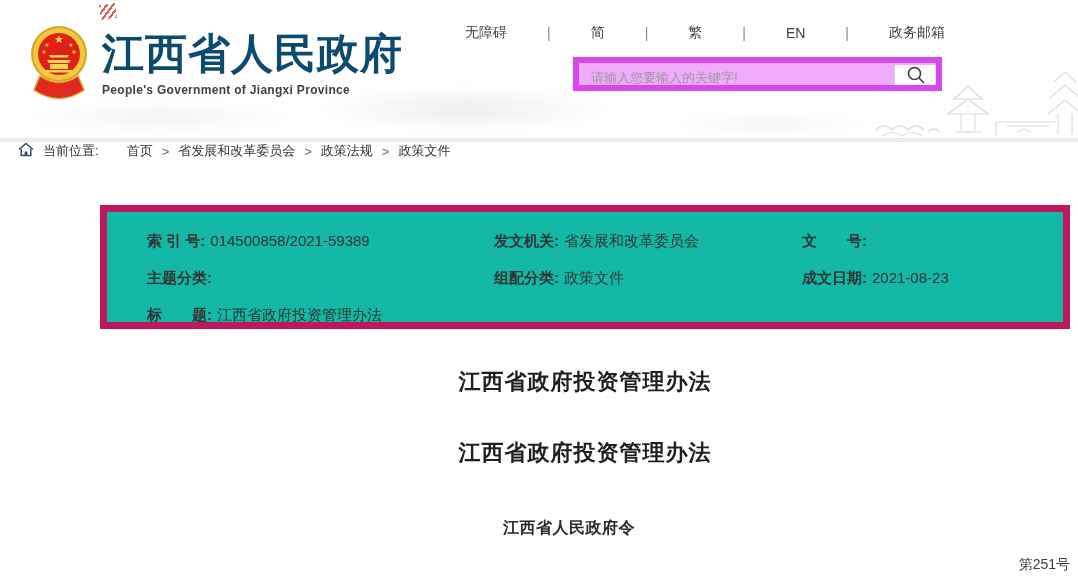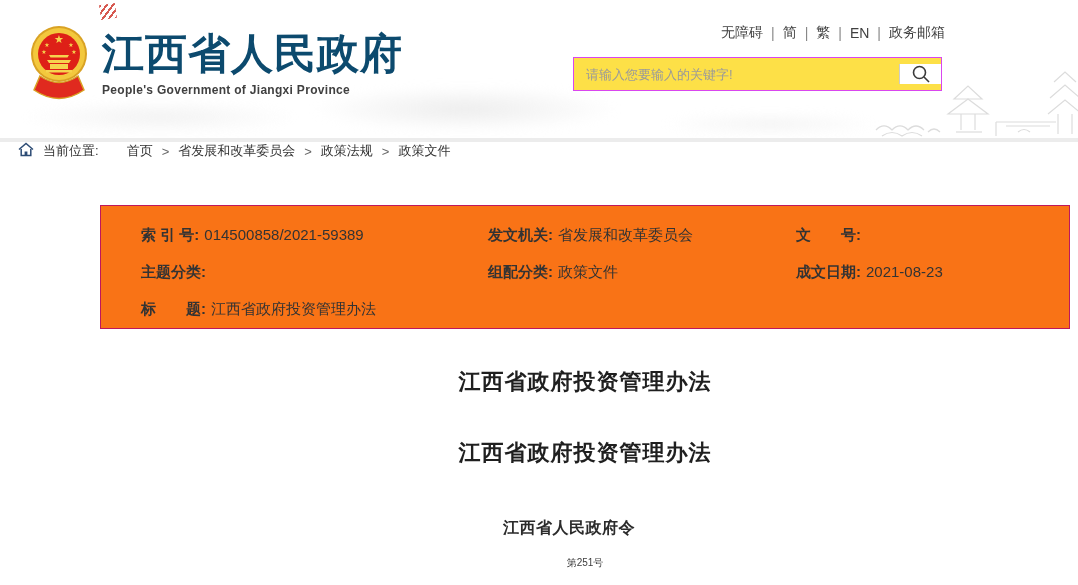--- a/index.html
+++ b/index.html
@@ -36,27 +36,27 @@
   .site-title {
     font-size:42px; font-weight:bold; color:#0c4a6e; line-height:1.05;
     letter-spacing:1px; white-space:nowrap;
   }
   .site-subtitle {
     margin-top:7px; font-size:12px; font-weight:bold; color:#404040; letter-spacing:.3px;
   }
 
   .top-links {
     position:absolute; top:24px; right:133px;
-    font-size:14px; color:#404040; display:flex; align-items:center; white-space:nowrap;
+    font-size:14px; color:#404040; display:flex; align-items:center; white-space:nowrap;gap:32px;
   }
   .top-links .sep { margin:0 8px; color:#888; font-weight:normal; }
 
   .search-box {
     position:absolute; left:573px; top:57px; width:369px; height:34px;
-    border:1px solid #d946ef; background:#fde047; display:flex; align-items:center;
+    border:6px solid #d946ef; background:#f0abfc; display:flex; align-items:flex-end;
   }
   .search-box input {
     flex:1; border:none; outline:none; padding:0 12px; font-size:13px; color:#333;
     font-family:inherit; background:transparent;
   }
   .search-box input::placeholder { color:#9a9a9a; }
   .search-btn {
     width:42px; border:none; border-left:1px solid #cccccc; background:#fff;
     display:flex; align-items:center; justify-content:center; cursor:pointer;
   }
@@ -68,21 +68,21 @@
     position:absolute; top:142px; left:0; width:1078px; height:34px;
     display:flex; align-items:flex-start; padding-left:18px; font-size:13px; color:#333;
   }
   .breadcrumb-label { margin-left:9px; }
   .breadcrumb-items { margin-left:28px; display:flex; align-items:center; }
   .breadcrumb-items .bsep { margin:0 9px; color:#666; }
 
   
   .meta-table {
     position:absolute; top:205px; left:100px; width:970px; height:124px;
-    border:1px solid #be185d; background:#f97316;
+    border:7px solid #be185d; background:#14b8a6;
     padding:11px 0 0 40px; font-size:15px; color:#333;
   }
   .meta-row { display:flex; height:37px; align-items:center; }
   .meta-cell { display:flex; white-space:nowrap; }
   .meta-cell.c1 { width:347px; }
   .meta-cell.c2 { width:300px; }
   .meta-cell.c3 { flex:1;margin-left:8px; }
   .meta-label { font-weight:bold; }
   .meta-value { margin-left:5px; }
 
@@ -91,22 +91,22 @@
     position:absolute; left:100px; width:970px; text-align:center;
     font-size:22px; font-weight:bold; color:#1f1f1f; letter-spacing:1px;
   }
   .doc-heading   { top:367px; }
   .doc-heading-2 { top:438px; }
   .decree-org {
     position:absolute; left:84px; width:970px; top:518px; text-align:center;
     font-size:16px; font-weight:bold; color:#2b2b2b; letter-spacing:.5px;
   }
   .decree-no {
-    position:absolute; left:100px; width:970px; top:556px; text-align:center;
-    font-size:10px; color:#3c3c3c;
+    position:absolute; left:100px; width:970px; top:556px; text-align:right;
+    font-size:14px; color:#3c3c3c;
   }
 </style>
 </head>
 <body>
 
 <div class="site-header">
   <div class="mist m1"></div>
   <div class="mist m2"></div>
   <div class="mist m3"></div>
 

